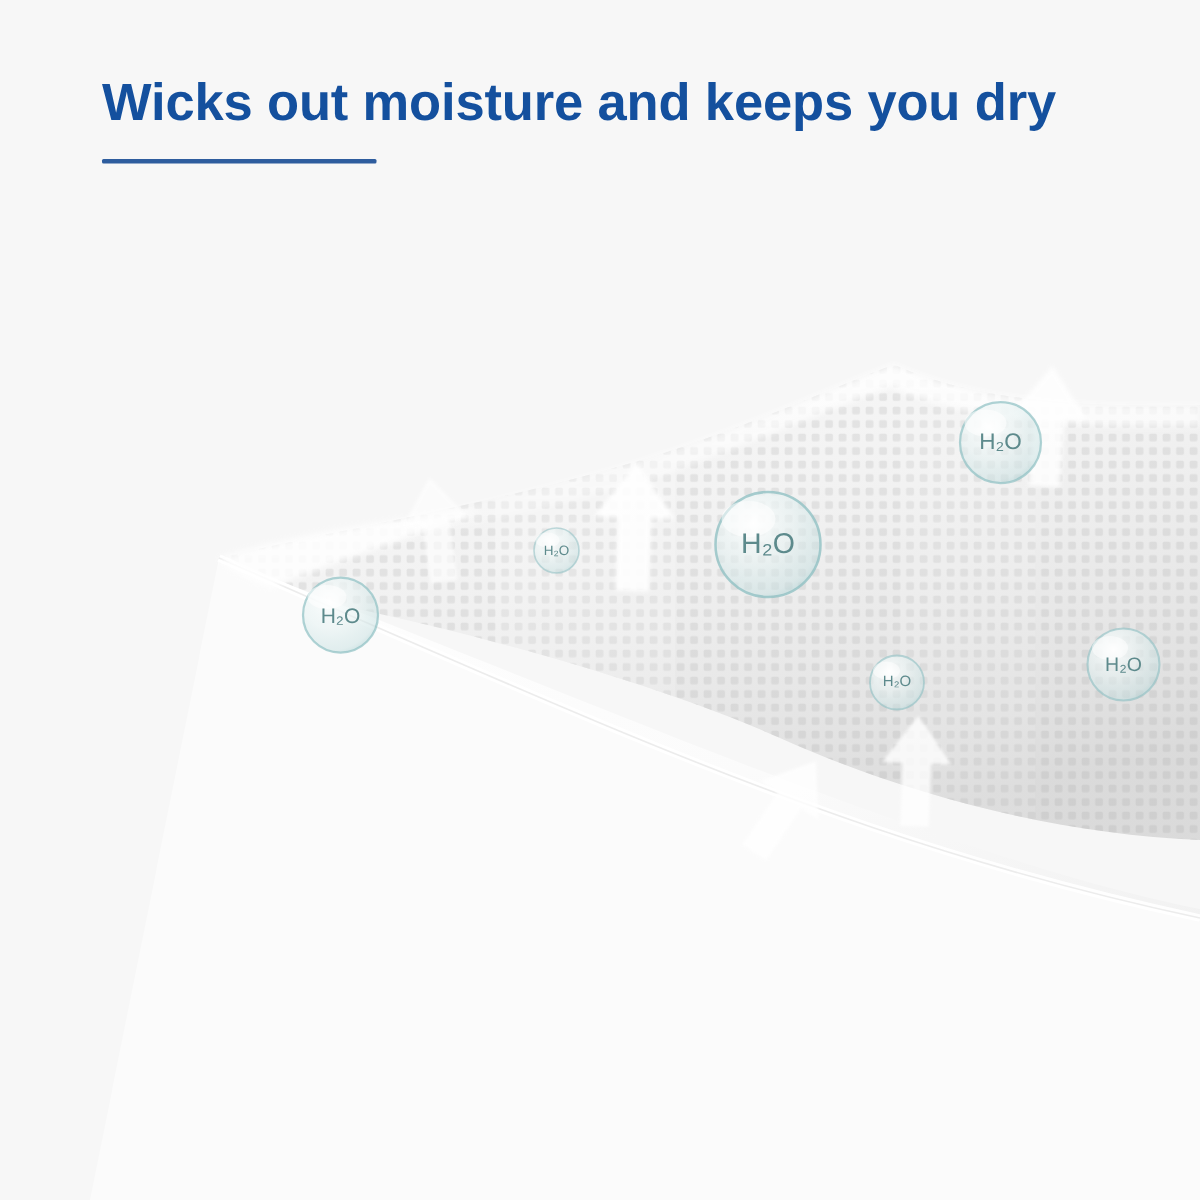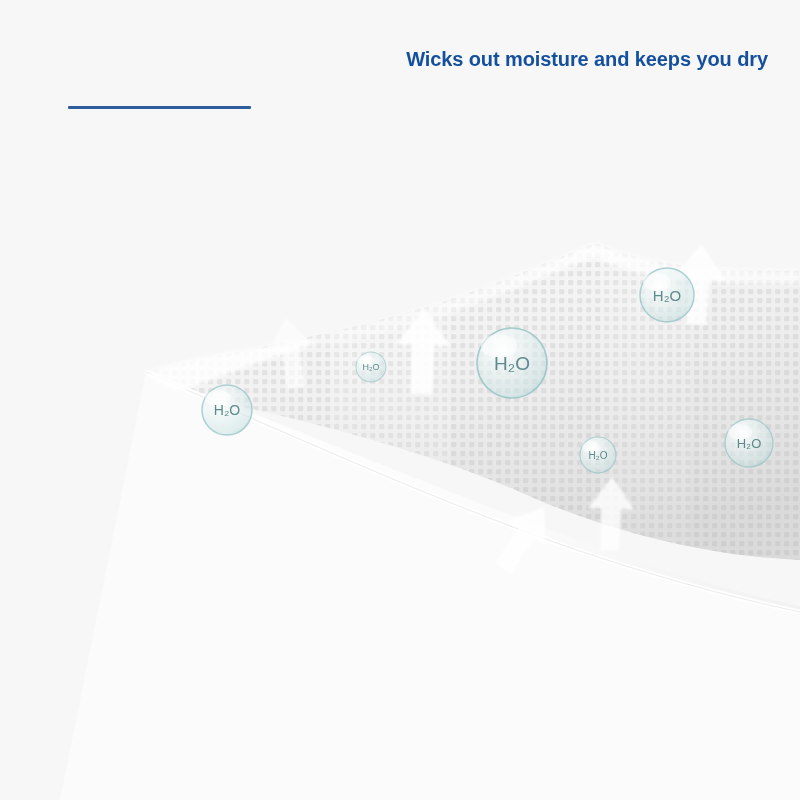--- a/index.html
+++ b/index.html
@@ -19,27 +19,26 @@
   
   #heading-block {
     position: absolute;
     left: 68px;
     top: 48px;
     width: 700px;
   }
   #page-title {
     margin: 0;
     font-family: "Liberation Sans", sans-serif;
-    font-size: 20px;
+    font-size: 35px;
     font-weight: bold;
     letter-spacing: -0.1px;
     color: #14509e;
     white-space: nowrap;
     line-height: 1.18;
-    text-align: right;
   }
   #title-rule {
     position: absolute;
     left: 0px;
     top: 58px;
     width: 183px;
     height: 3px;
     background: #2e5d9e;
     border-radius: 1px;
   }

